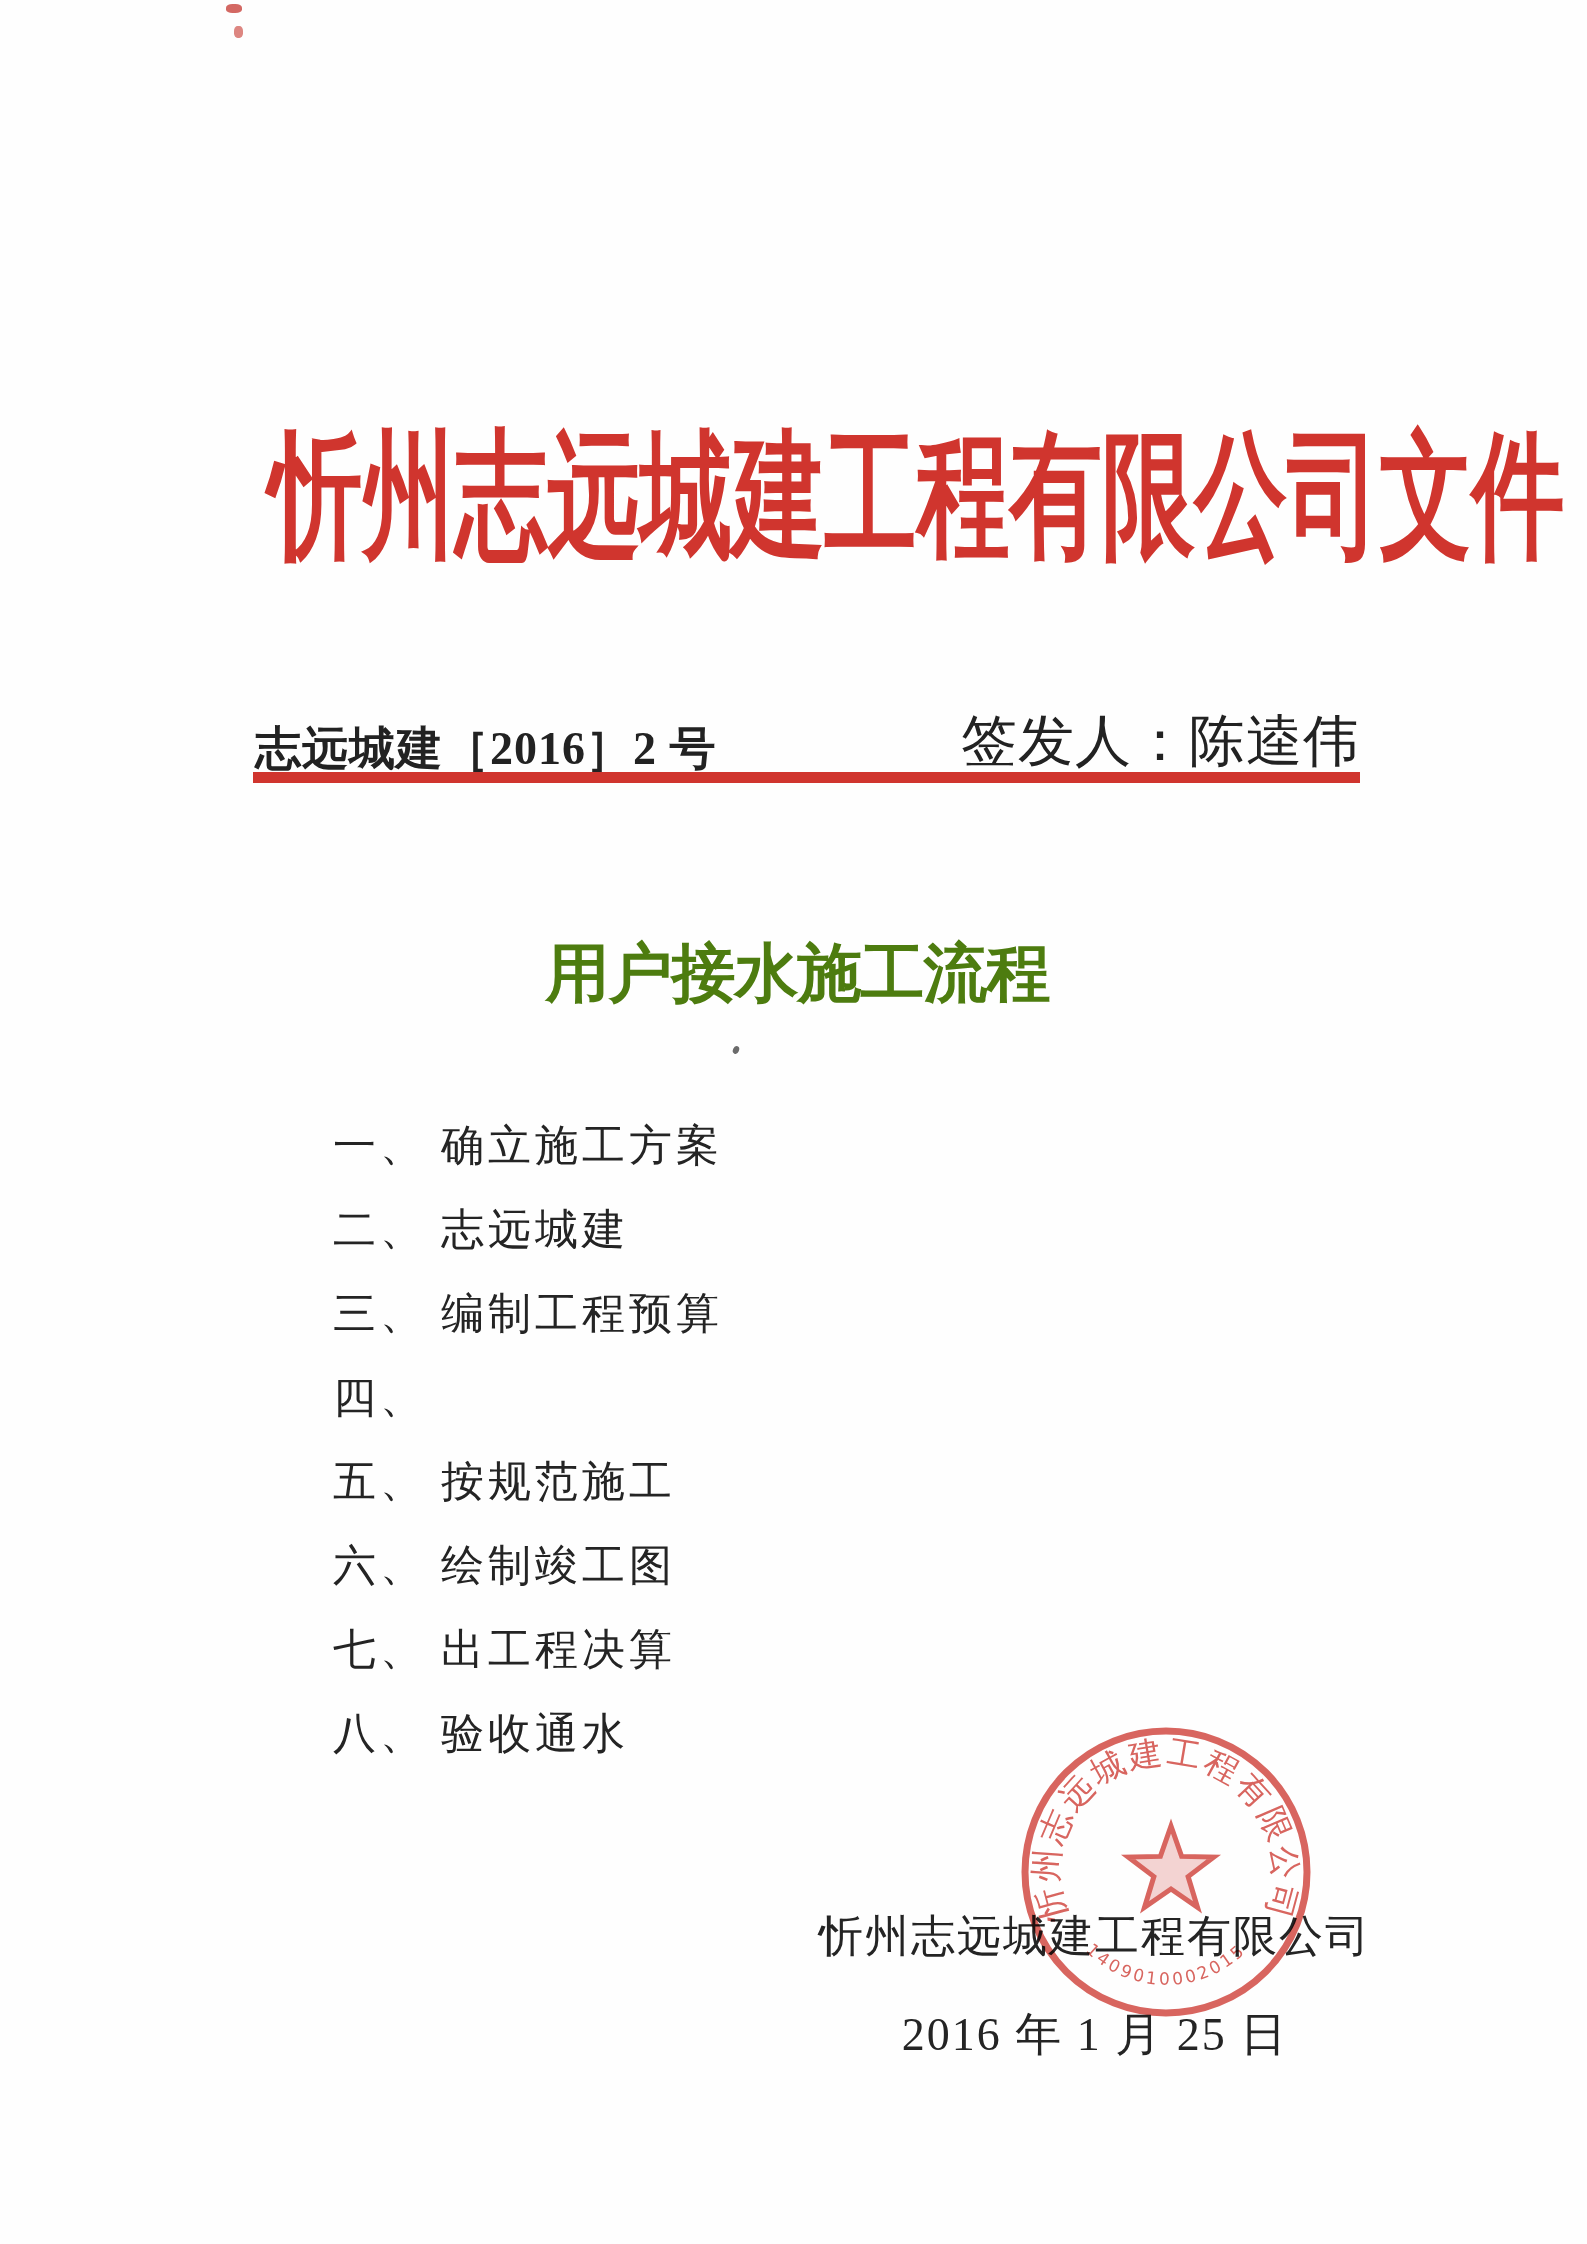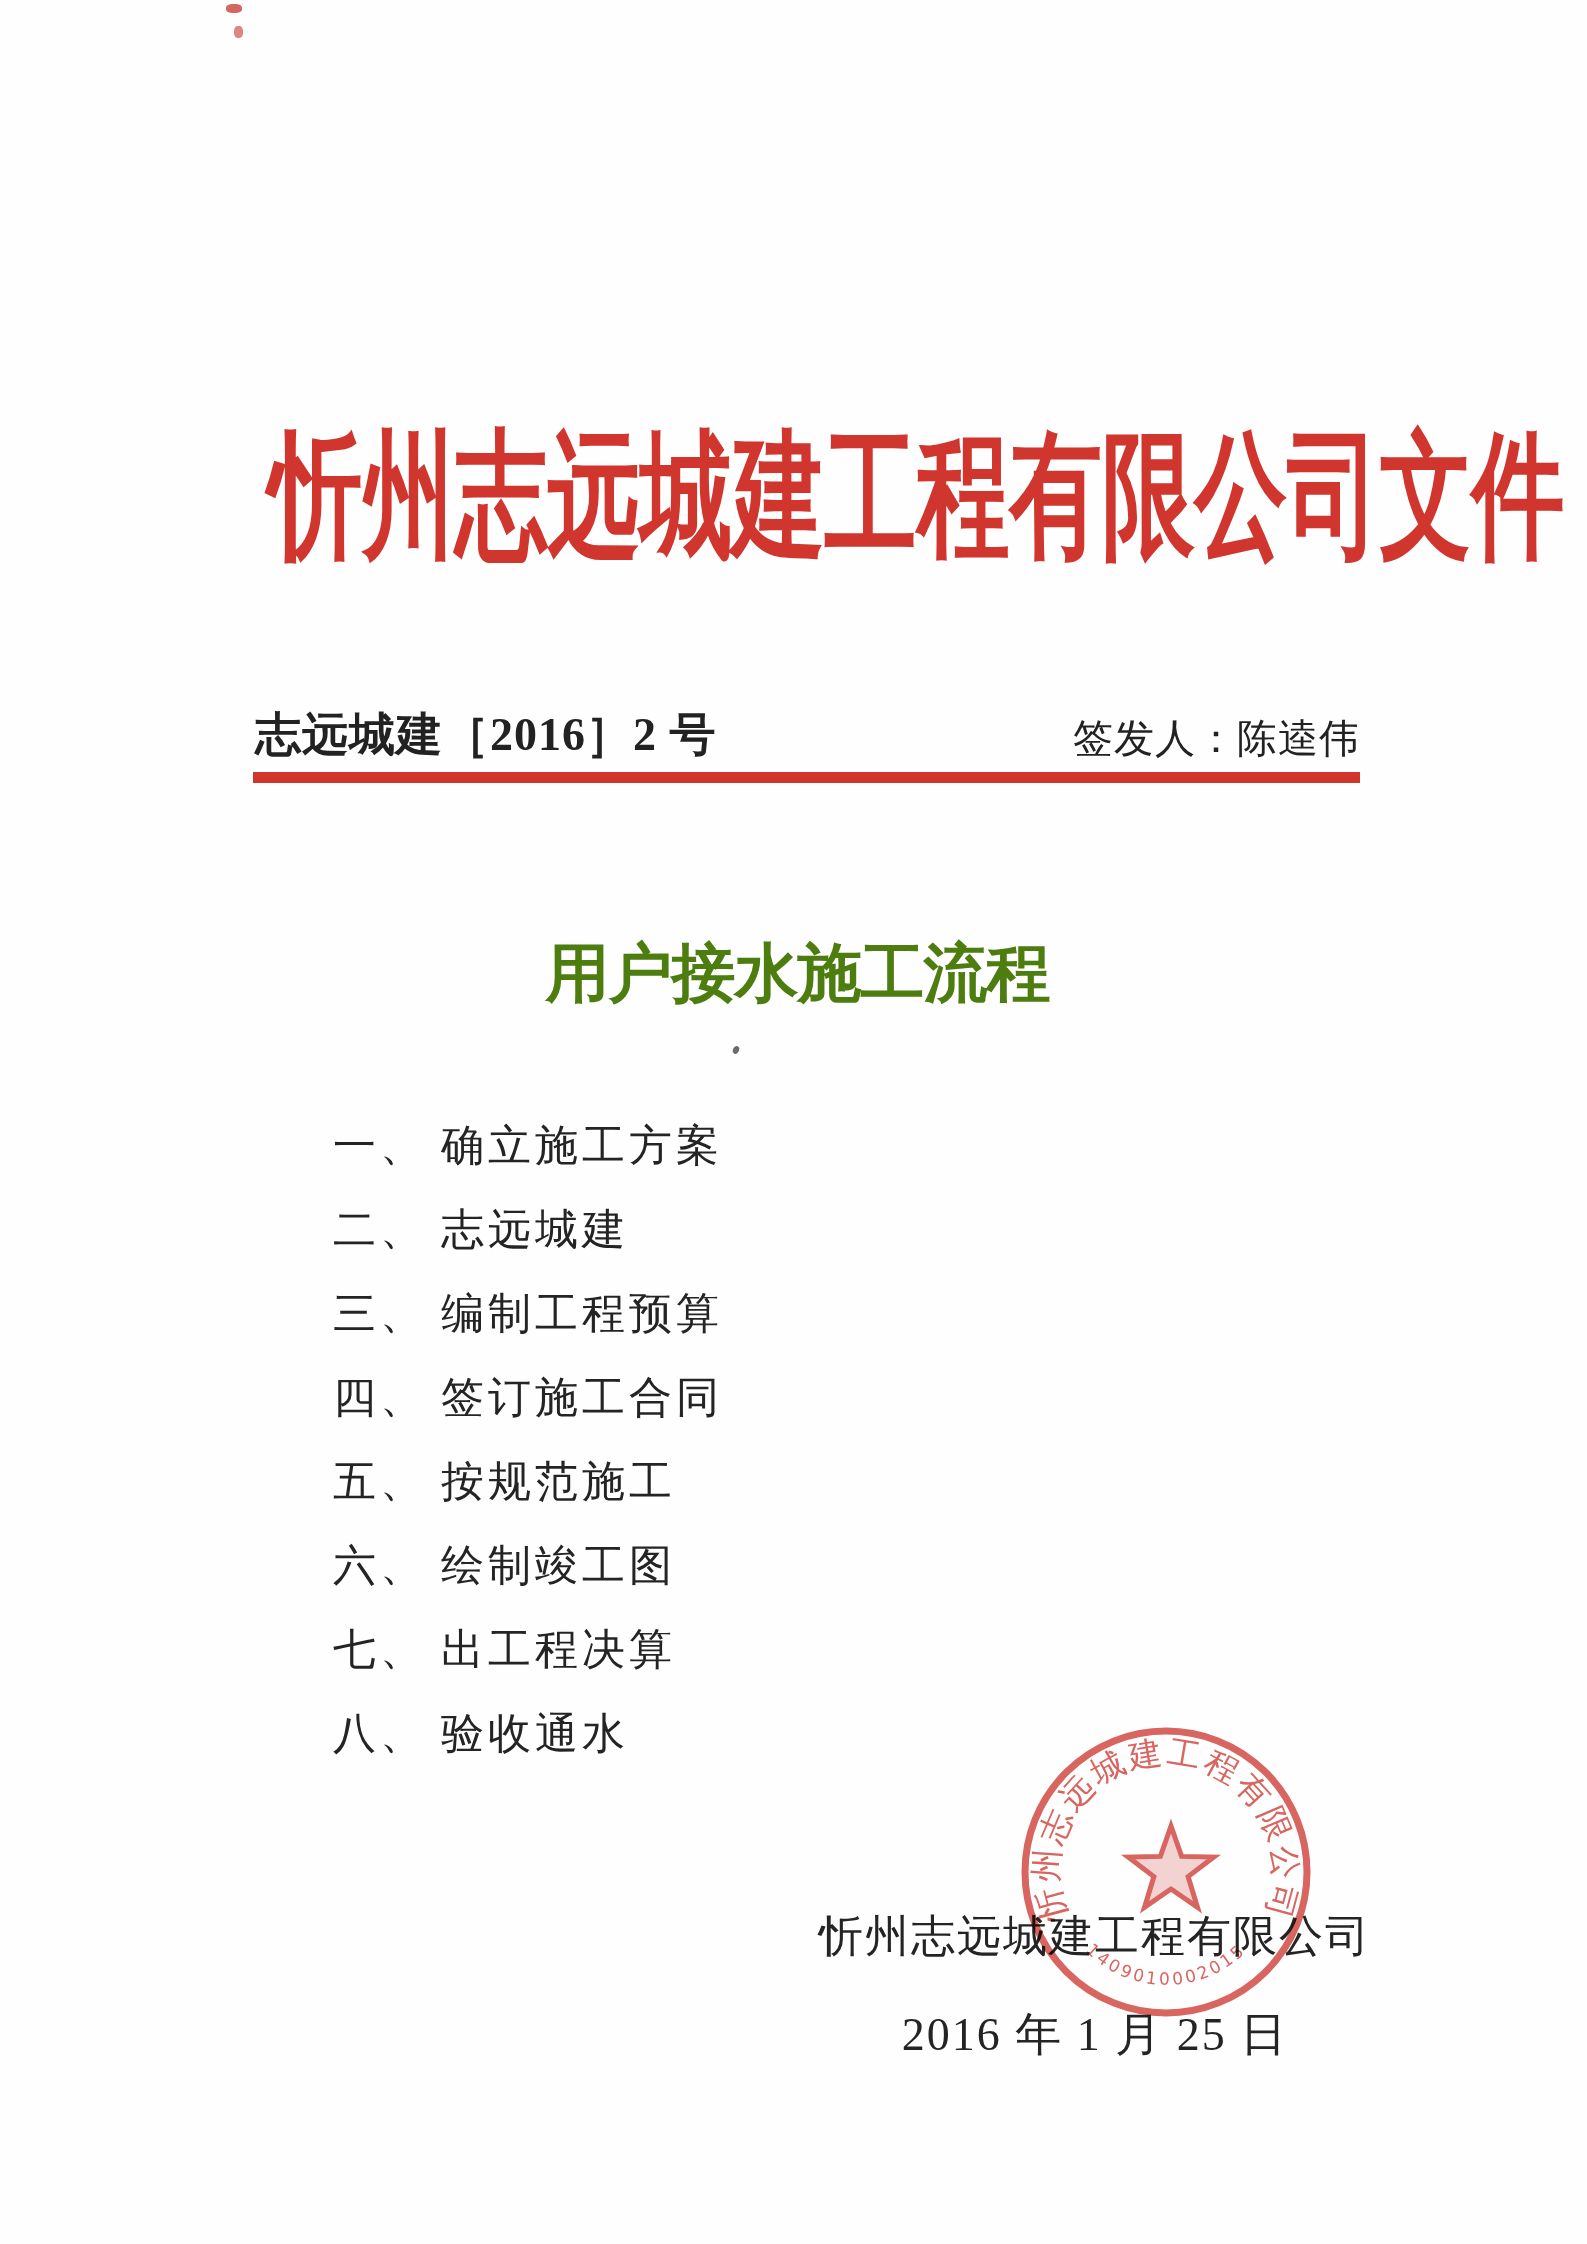--- a/index.html
+++ b/index.html
@@ -30,21 +30,21 @@
     transform:translateX(8px) scaleX(0.67);
     transform-origin:50% 50%;
     letter-spacing:0;
   }
   
   .docline{
     position:absolute;left:255px;top:704px;width:1105px;
     display:flex;justify-content:space-between;align-items:flex-end;
   }
   .docnum{font-size:46px;font-weight:bold;letter-spacing:1px;white-space:nowrap;}
-  .issuer{font-size:40px;letter-spacing:1px;white-space:nowrap;}
+  .issuer{font-size:56px;letter-spacing:1px;white-space:nowrap;}
   .redrule{
     position:absolute;left:253px;top:772px;width:1107px;height:11px;
     background:var(--accent-red);
   }
   
   .doc-title{
     position:absolute;left:8px;right:0;top:930px;margin:0;
     text-align:center;white-space:nowrap;
     font-size:64px;font-weight:bold;letter-spacing:-1px;
     color:#4d7c0f;
@@ -112,21 +112,20 @@
     <li class="step">
         <span class="num">二、</span>
         <span class="txt">志远城建</span>
       </li>
     <li class="step">
         <span class="num">三、</span>
         <span class="txt">编制工程预算</span>
       </li>
     <li class="step">
         <span class="num">四、</span>
-        <span class="txt">签订施工合同</span>
       </li>
     <li class="step">
         <span class="num">五、</span>
         <span class="txt">按规范施工</span>
       </li>
     <li class="step">
         <span class="num">六、</span>
         <span class="txt">绘制竣工图</span>
       </li>
     <li class="step">

